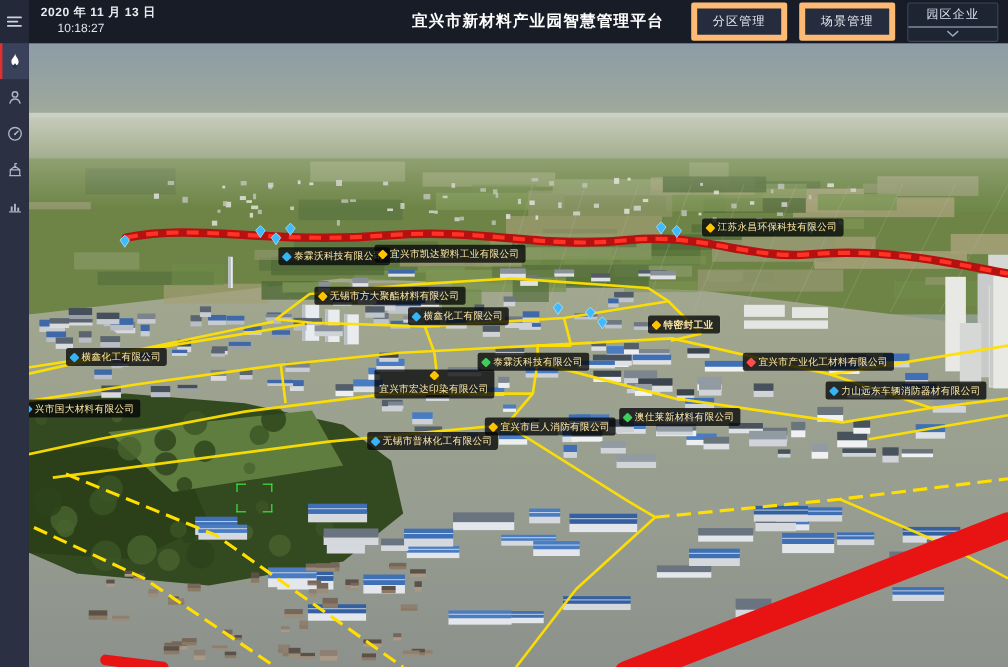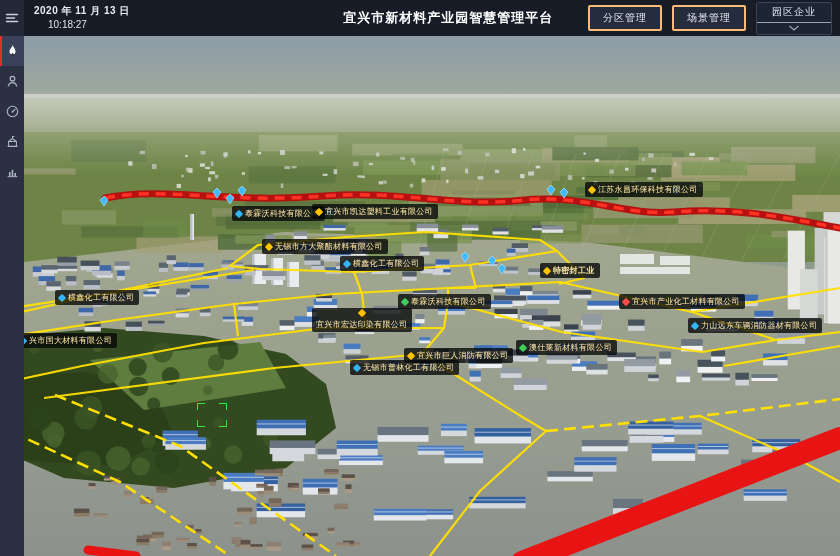--- a/index.html
+++ b/index.html
@@ -17,21 +17,21 @@
   
   .right-col { flex:1; display:flex; flex-direction:column; min-width:0; }
 
   
   .topbar { height:36px; background:#171c26; position:relative; display:flex; align-items:center; flex-shrink:0; z-index:4; }
   .datetime { margin-left:10px; line-height:1.25; }
   .dt-date { font-size:10px; color:#e8ebf0; font-weight:bold; letter-spacing:.5px; }
   .dt-time { font-size:10px; color:#dfe3ea; margin-left:14px; margin-top:1px; }
   .topbar-title { position:absolute; left:52%; transform:translateX(-50%); color:#ffffff; font-size:13px; font-weight:bold; letter-spacing:1px; white-space:nowrap; }
   .topbar-actions { margin-left:auto; display:flex; align-items:center; gap:10px; margin-right:8px; }
-  .tb-btn { background:#252c3e; border:2px solid #fdba74; border-radius:2px; color:#e8ebf2; font-size:10px;
+  .tb-btn { background:#252c3e; border:5px solid #fdba74; border-radius:2px; color:#e8ebf2; font-size:10px;
             padding:4px 13px; cursor:pointer; font-family:inherit; letter-spacing:1px; }
   .tb-dropdown { width:76px; border:1px solid #3a4358; background:#1d2432; border-radius:2px; cursor:pointer; }
   .tb-dropdown .dd-label { display:block; text-align:center; font-size:10px; color:#dfe4f5; padding:2px 0 3px;
             border-bottom:1px solid #9aa3b8; letter-spacing:1px; }
   .tb-dropdown .dd-caret { display:flex; justify-content:center; padding:2px 0 3px; color:#9aa4bb; }
 
   
   .map { flex:1; position:relative; overflow:hidden; background:#8e9c8d; }
   .map svg.canvas { position:absolute; inset:0; }
   .label-layer { position:absolute; inset:0; pointer-events:none; }
@@ -941,21 +941,21 @@
             <span class="lt">横鑫化工有限公司</span>
           </div>
           <div class="map-label" style="left: 288px; top: 272px; flex-direction: column;">
             <span class="dot" style="background: rgb(255, 196, 0);"></span>
             <span class="lt">宜兴市宏达印染有限公司</span>
           </div>
           <div class="map-label" style="left: 374px; top: 258px;">
             <span class="dot" style="background: rgb(62, 207, 90);"></span>
             <span class="lt">泰霖沃科技有限公司</span>
           </div>
-          <div class="map-label" style="left: 282px; top: 324px; margin-left: 44px;">
+          <div class="map-label" style="left: 282px; top: 324px;">
             <span class="dot" style="background: rgb(53, 181, 245);"></span>
             <span class="lt">无锡市普林化工有限公司</span>
           </div>
           <div class="map-label" style="left: 380px; top: 312px;">
             <span class="dot" style="background: rgb(255, 196, 0);"></span>
             <span class="lt">宜兴市巨人消防有限公司</span>
           </div>
           <div class="map-label" style="left: 492px; top: 304px;">
             <span class="dot" style="background: rgb(62, 207, 90);"></span>
             <span class="lt">澳仕莱新材料有限公司</span>

